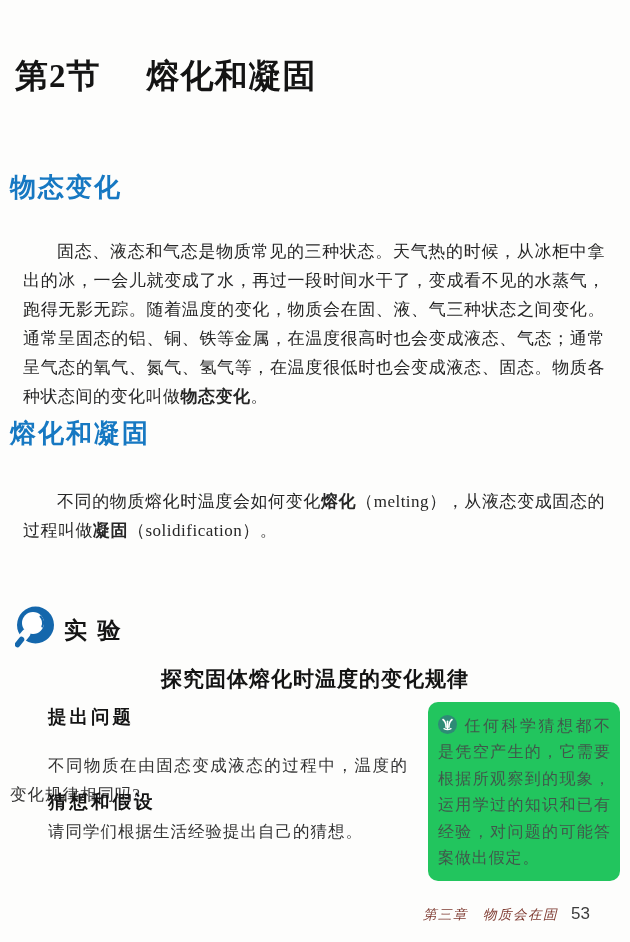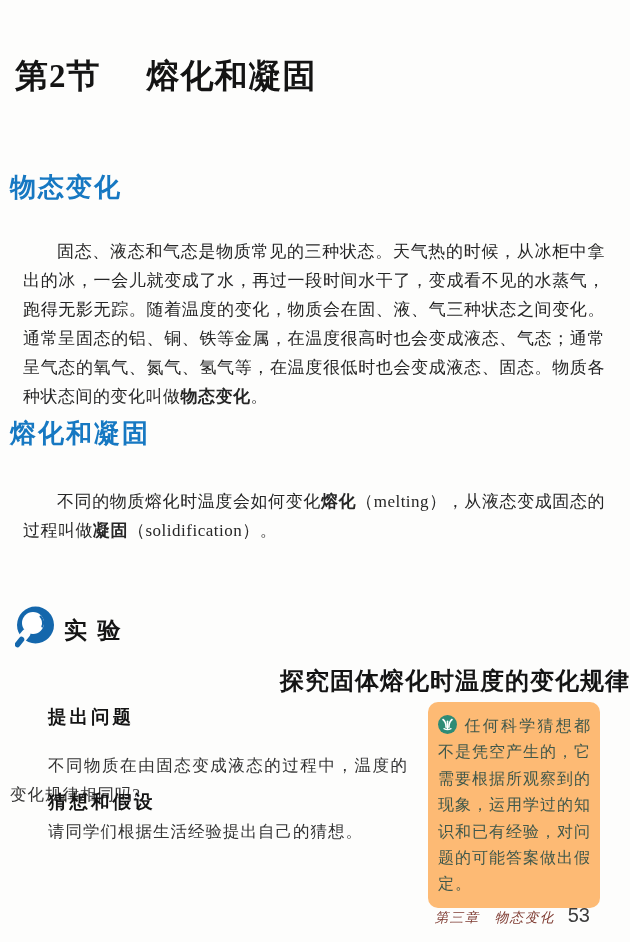--- a/index.html
+++ b/index.html
@@ -33,57 +33,57 @@
   #para-melt   { top:474px; }
 
   
   .exp-badge { position:absolute; left:15px; top:606px; width:40px; height:44px; }
   .exp-label {
     position:absolute; left:64px; top:615px;
     font-family:"Liberation Sans","DejaVu Sans",sans-serif;
     font-weight:700; font-size:23px; letter-spacing:2px; color:#141414; white-space:nowrap;
   }
   .exp-title {
-    position:absolute; left:0; top:665px; width:630px; text-align:right;
+    position:absolute; left:0; top:665px; width:630px; text-align:center;
     font-family:"Liberation Sans","DejaVu Sans",sans-serif;
-    font-weight:700; font-size:24px; letter-spacing:1px; color:#141414;
+    font-weight:700; font-size:21px; letter-spacing:1px; color:#141414;
   }
   .subhead {
     position:absolute; left:48px;
     font-family:Liberation Serif, serif;
     font-weight:700; font-size:18.5px; letter-spacing:3px; color:#141414; white-space:nowrap;
   }
   #q-head { top:704px; }
   #g-head { top:789px; }
 
   
   .kai {
     position:absolute; left:10px; width:398px;
     font-size:16.5px; line-height:29px; letter-spacing:1px; color:#333333;
     text-indent:38px; text-align:justify;
   }
   #q-text { top:705px;margin-top:46px; }
   #g-text { top:817px; width:420px; }
 
   
   .note {
-    position:absolute; left:428px; top:702px; width:172px; min-height:178px;
+    position:absolute; left:428px; top:702px; width:192px; min-height:178px;
     box-sizing:border-box; padding:11px 9px 10px 10px;
-    background:#fdba74; border-radius:10px;
+    background:#22c55e; border-radius:10px;
     font-size:16px; line-height:26.4px; letter-spacing:0.9px;
     color:#40584b; text-align:justify;
   }
   .note-icon { display:inline-block; width:19px; height:19px; vertical-align:-3px; margin-right:6px; }
 
   
   .footer { position:absolute; top:904px; left:0; right:40px; text-align:right; white-space:nowrap; }
   .footer-chapter { font-style:italic; font-size:13.5px; letter-spacing:1.5px; color:#7e3a30; }
   .footer-page {
     font-family:"Liberation Sans","DejaVu Sans",sans-serif;
-    font-style:normal; font-size:20px; color:#3d3d3d; margin-left:13px;
+    font-style:normal; font-size:17px; color:#3d3d3d; margin-left:13px;
   }
 </style>
 </head>
 <body>
 
 <div class="page">
 
   <div class="title">
     <span>第2节</span><span class="t2">熔化和凝固</span>
   </div>
@@ -123,16 +123,16 @@
     <span class="note-icon"><svg width="19" height="19" viewBox="0 0 19 19" xmlns="http://www.w3.org/2000/svg">
       <circle cx="9.5" cy="9.5" r="9.5" fill="#2e8b76"></circle>
       <path d="M5 4.5 C7.6 6.5 8.1 8.5 8.1 12.2" stroke="#ffffff" stroke-width="1.6" fill="none" stroke-linecap="round"></path>
       <path d="M14 4.5 C11.4 6.5 10.9 8.5 10.9 12.2" stroke="#ffffff" stroke-width="1.6" fill="none" stroke-linecap="round"></path>
       <path d="M9.5 6.2 L9.5 13.8" stroke="#ffffff" stroke-width="1.5" stroke-linecap="round"></path>
       <path d="M6 13.6 Q9.5 15.6 13 13.6" stroke="#ffffff" stroke-width="1.3" fill="none" stroke-linecap="round"></path>
     </svg></span><span>任何科学猜想都不是凭空产生的，它需要根据所观察到的现象，运用学过的知识和已有经验，对问题的可能答案做出假定。</span>
   </div>
 
   <div class="footer">
-    <span class="footer-chapter">第三章　物态变化</span><span class="footer-page">53</span>
+    <span class="footer-chapter">第三章　物质会在固</span><span class="footer-page">53</span>
   </div>
 
 </div>
 
 </body></html>

